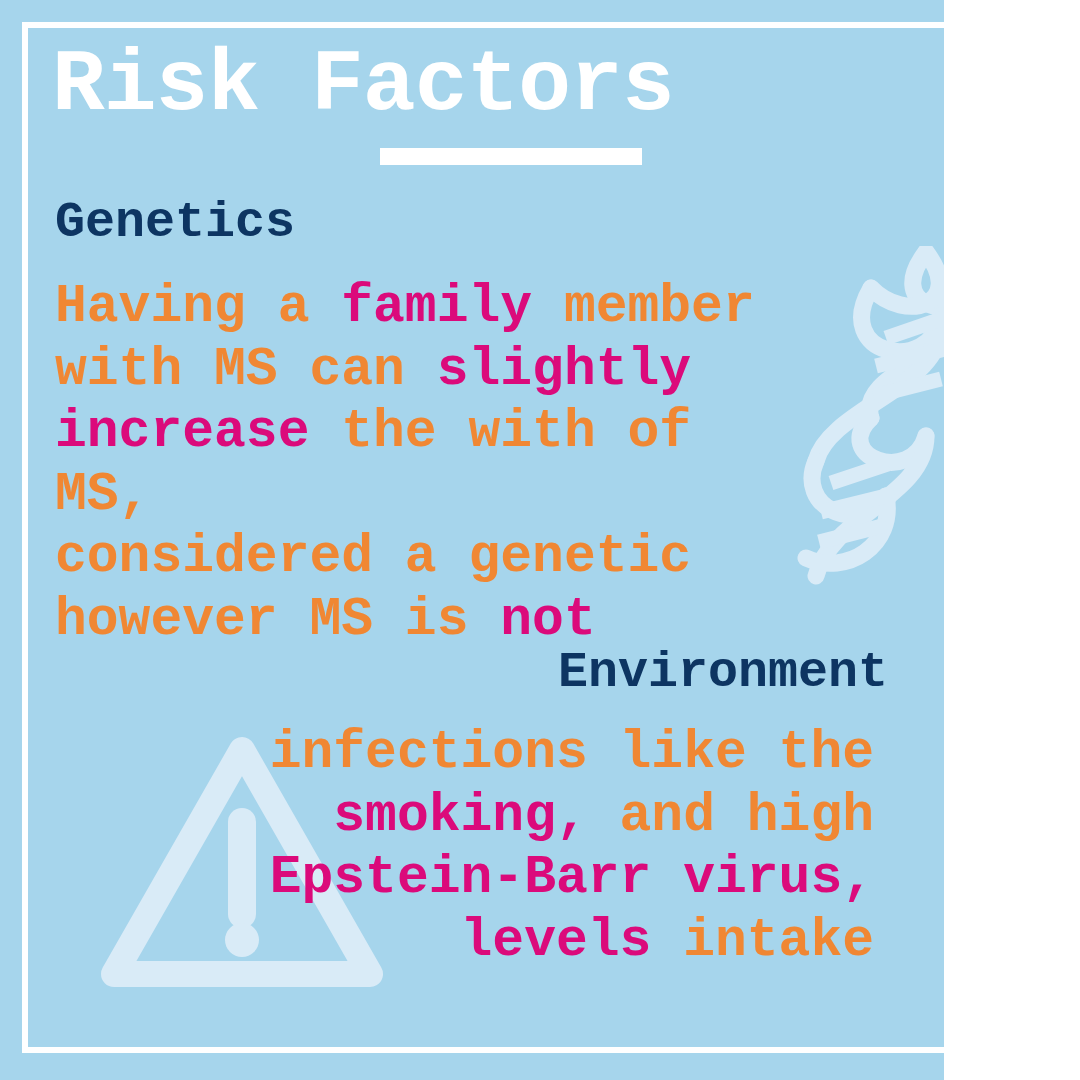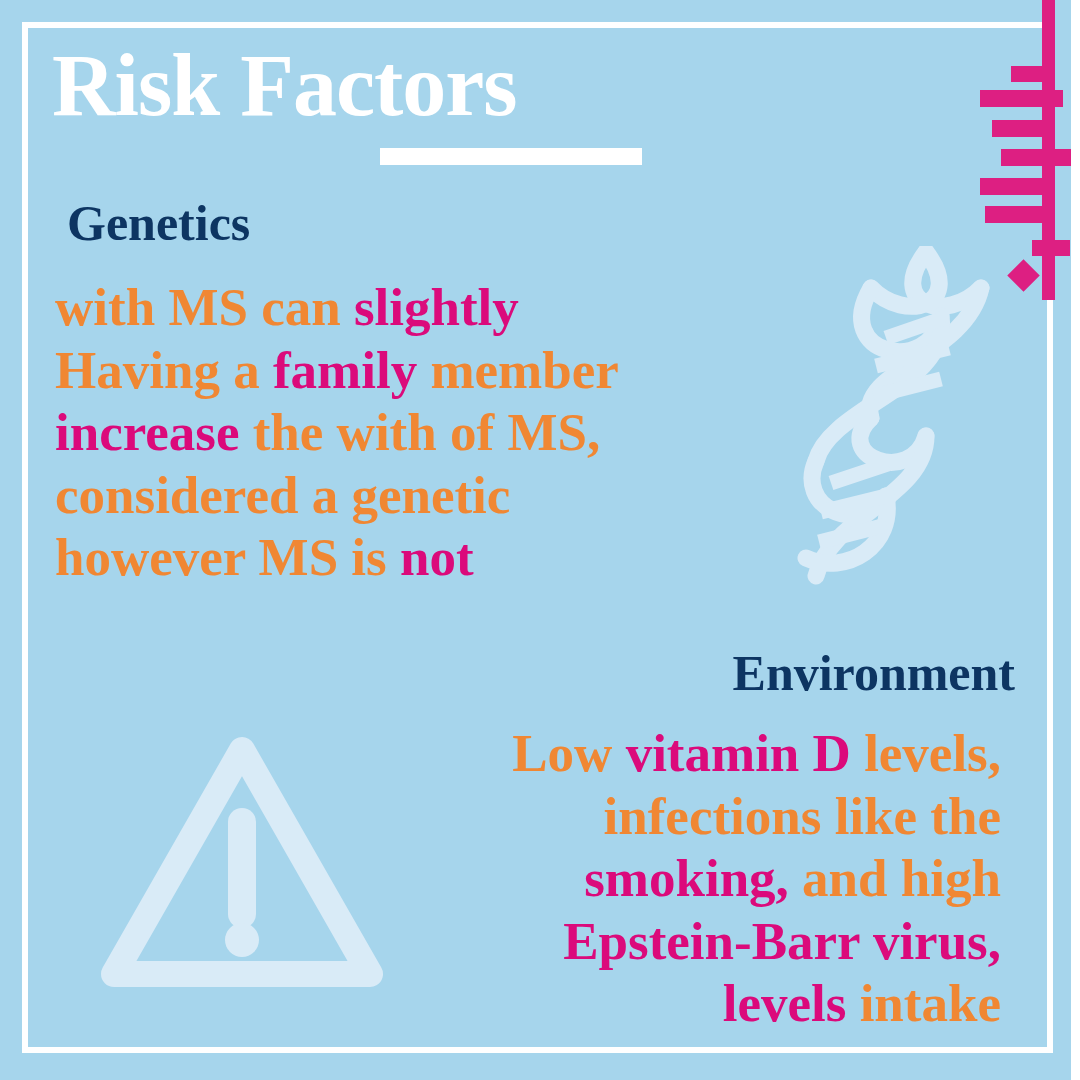--- a/index.html
+++ b/index.html
@@ -2,25 +2,25 @@
 <html><head>
 <meta charset="utf-8">
 <style>
   html, body {
     margin: 0;
     padding: 0;
     background: #ffffff;
   }
   #canvas {
     position: relative;
-    width: 1071px;
+    width: 944px;
     height: 1080px;
     background: #a6d5ec;
     overflow: hidden;
-    font-family: Liberation Serif, serif;
+    font-family: Liberation Mono, monospace;
     -webkit-font-smoothing: antialiased;
   }
 
   
   .frame {
     position: absolute;
     left: 22px;
     top: 22px;
     width: 1031px;
     height: 1031px;
@@ -89,21 +89,20 @@
     background: #ffffff;
   }
 
   .sec-head {
     position: absolute;
     font-size: 50px;
     font-weight: bold;
     color: #0d3562;
     line-height: 1;
     white-space: nowrap;
-    margin-left: 12px;
   }
   .sec-head.genetics { left: 55px; top: 198px; }
   .sec-head.environment { right: 56px; top: 648px; }
 
   .body-text {
     position: absolute;
     font-size: 53px;
     font-weight: bold;
     line-height: 1.18;
     color: #f08733;
@@ -169,30 +168,29 @@
     <div class="pink-diamond" style="left:1012px; top:264px; width:23px; height:23px;"></div>
   </div>
 
   <div class="content">
 
     <div class="title">Risk Factors</div>
     <div class="title-rule"></div>
 
     <div class="sec-head genetics">Genetics</div>
     <div class="body-text genetics">
+        <div><span>Having a </span><span class="hl">family</span><span> member</span></div>
         <div><span>with MS can </span><span class="hl">slightly</span></div>
-        <div><span>Having a </span><span class="hl">family</span><span> member</span></div>
         <div><span class="hl">increase</span><span> the with of MS,</span></div>
         <div><span>considered a genetic</span></div>
         <div><span>however MS is </span><span class="hl">not</span></div>
       </div>
 
     <div class="sec-head environment">Environment</div>
     <div class="body-text environment">
-        <div><span>Low </span><span class="hl">vitamin D</span><span> levels,</span></div>
         <div><span>infections like the</span></div>
         <div><span class="hl">smoking,</span><span> and high</span></div>
         <div><span class="hl">Epstein-Barr virus,</span></div>
         <div><span class="hl">levels</span><span> intake</span></div>
       </div>
 
   </div>
 </div>
 
 </body></html>

